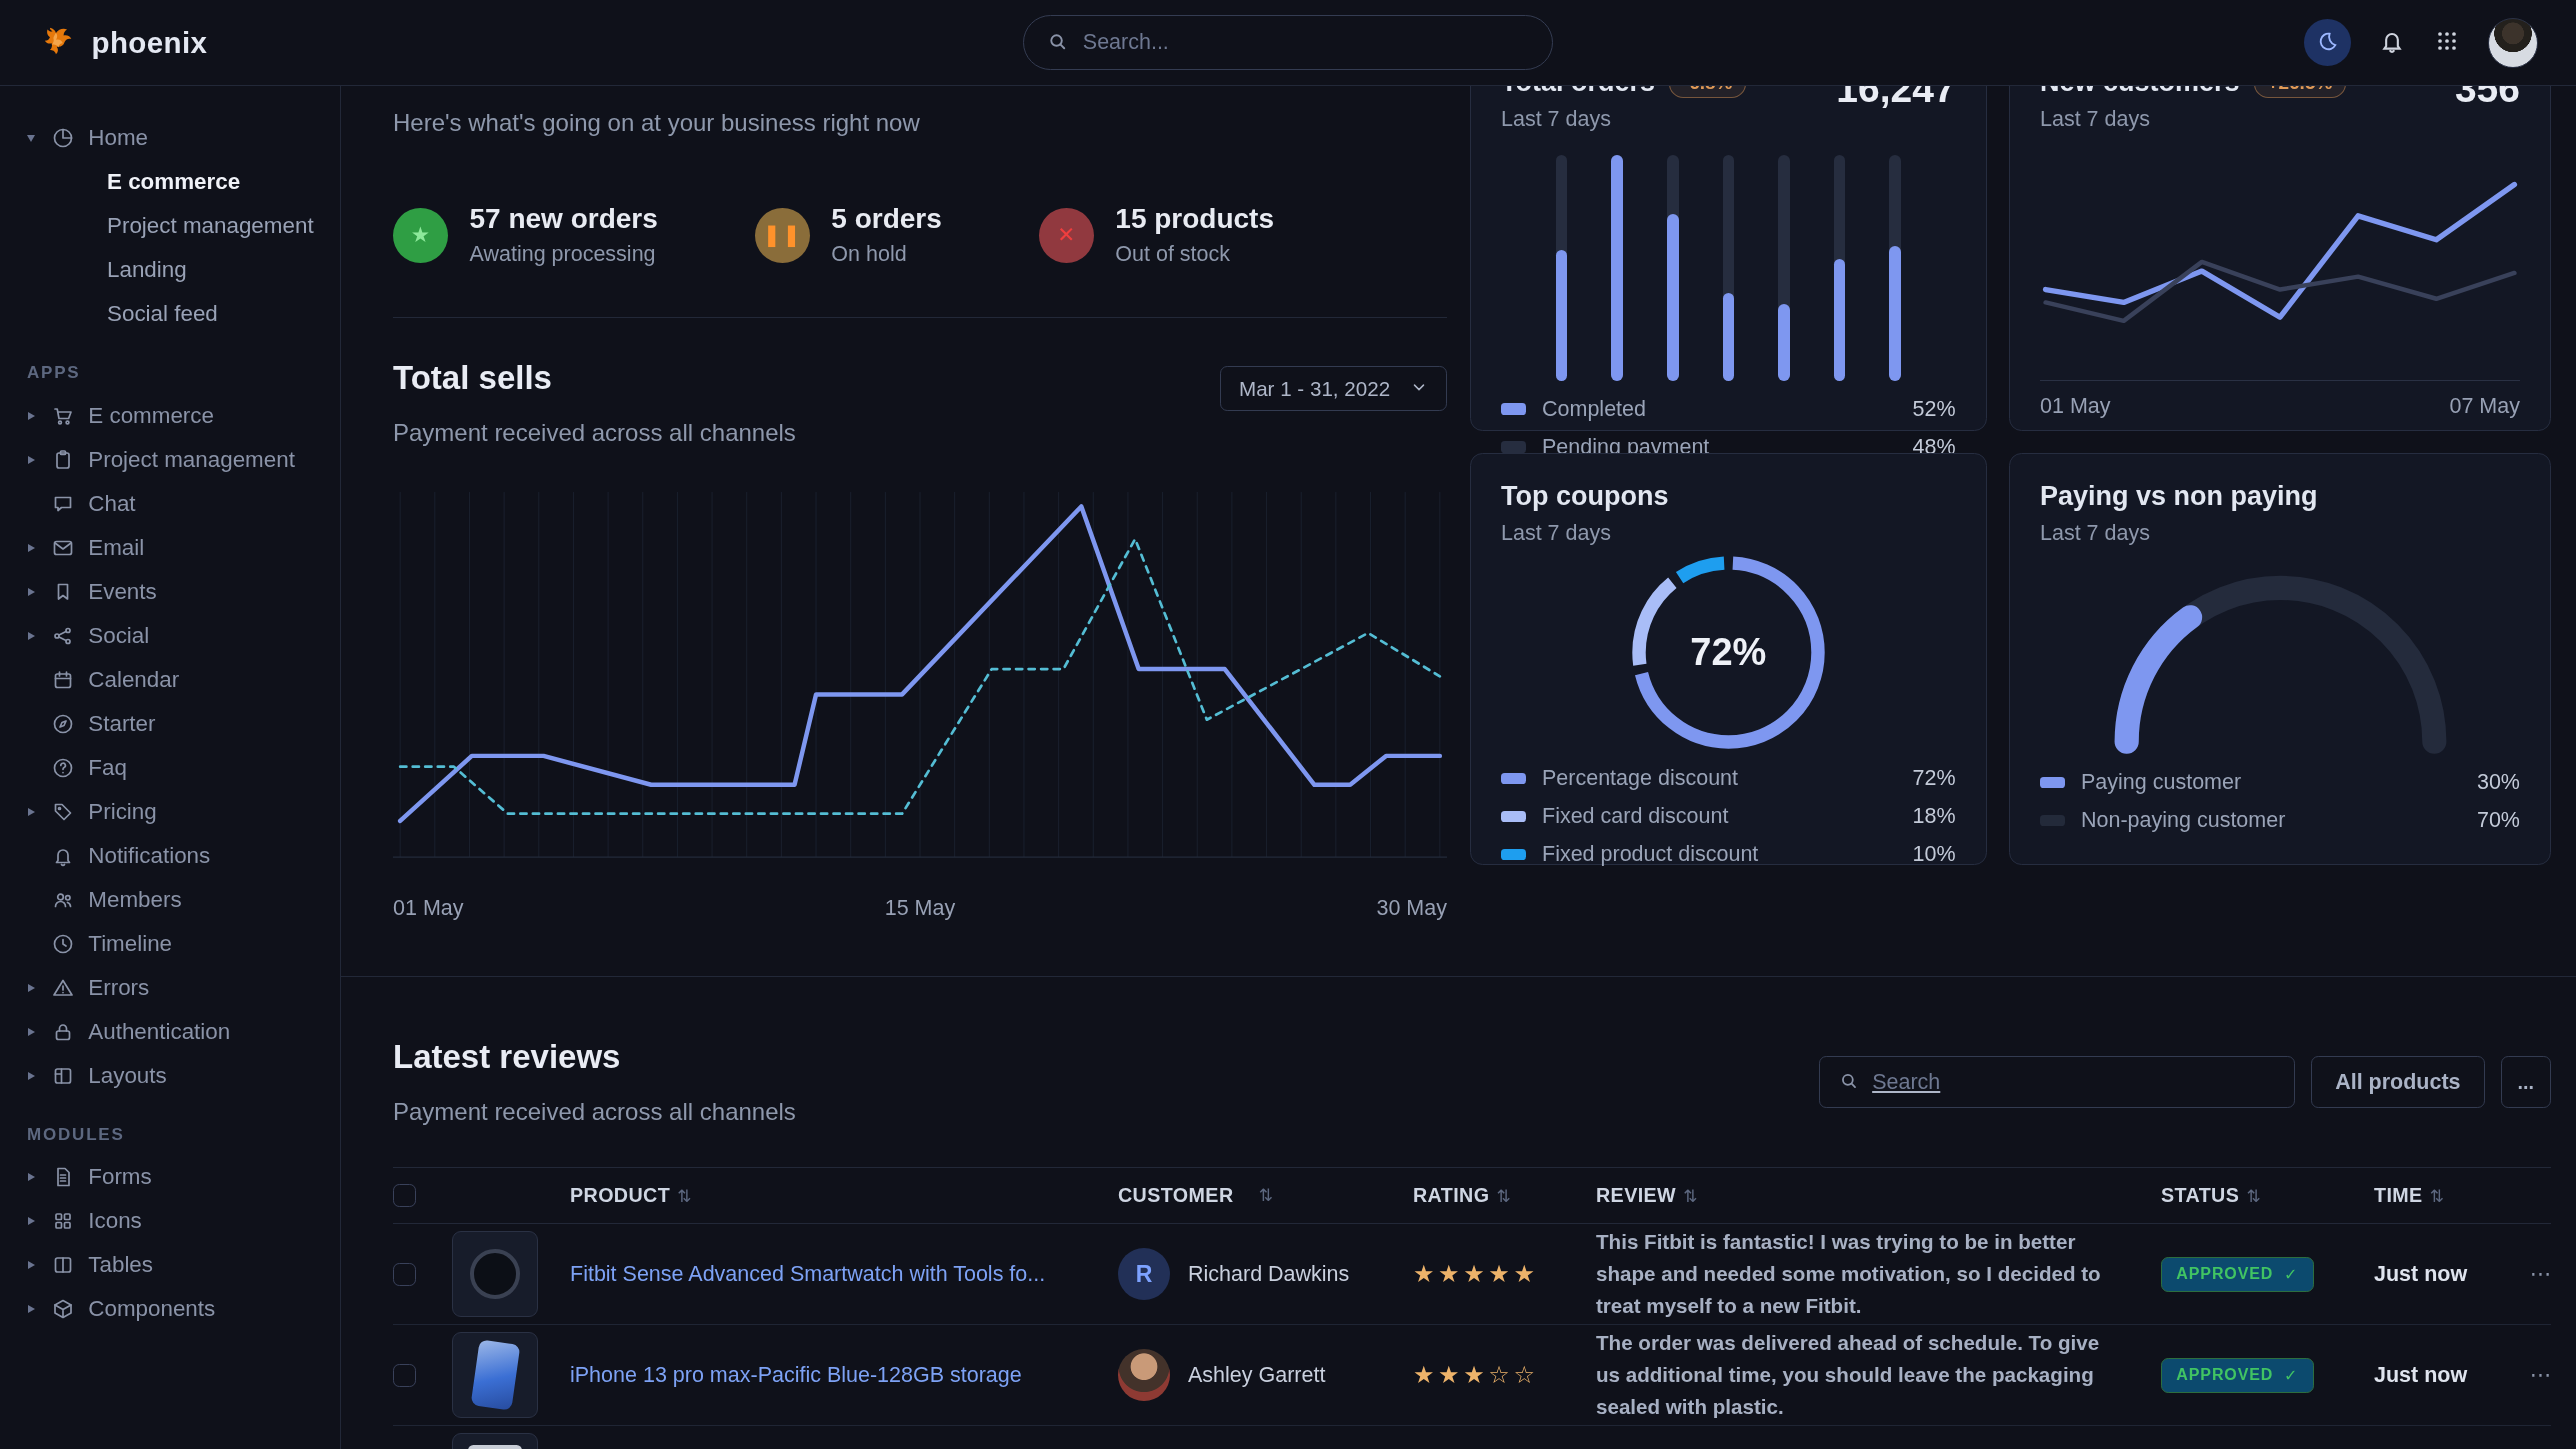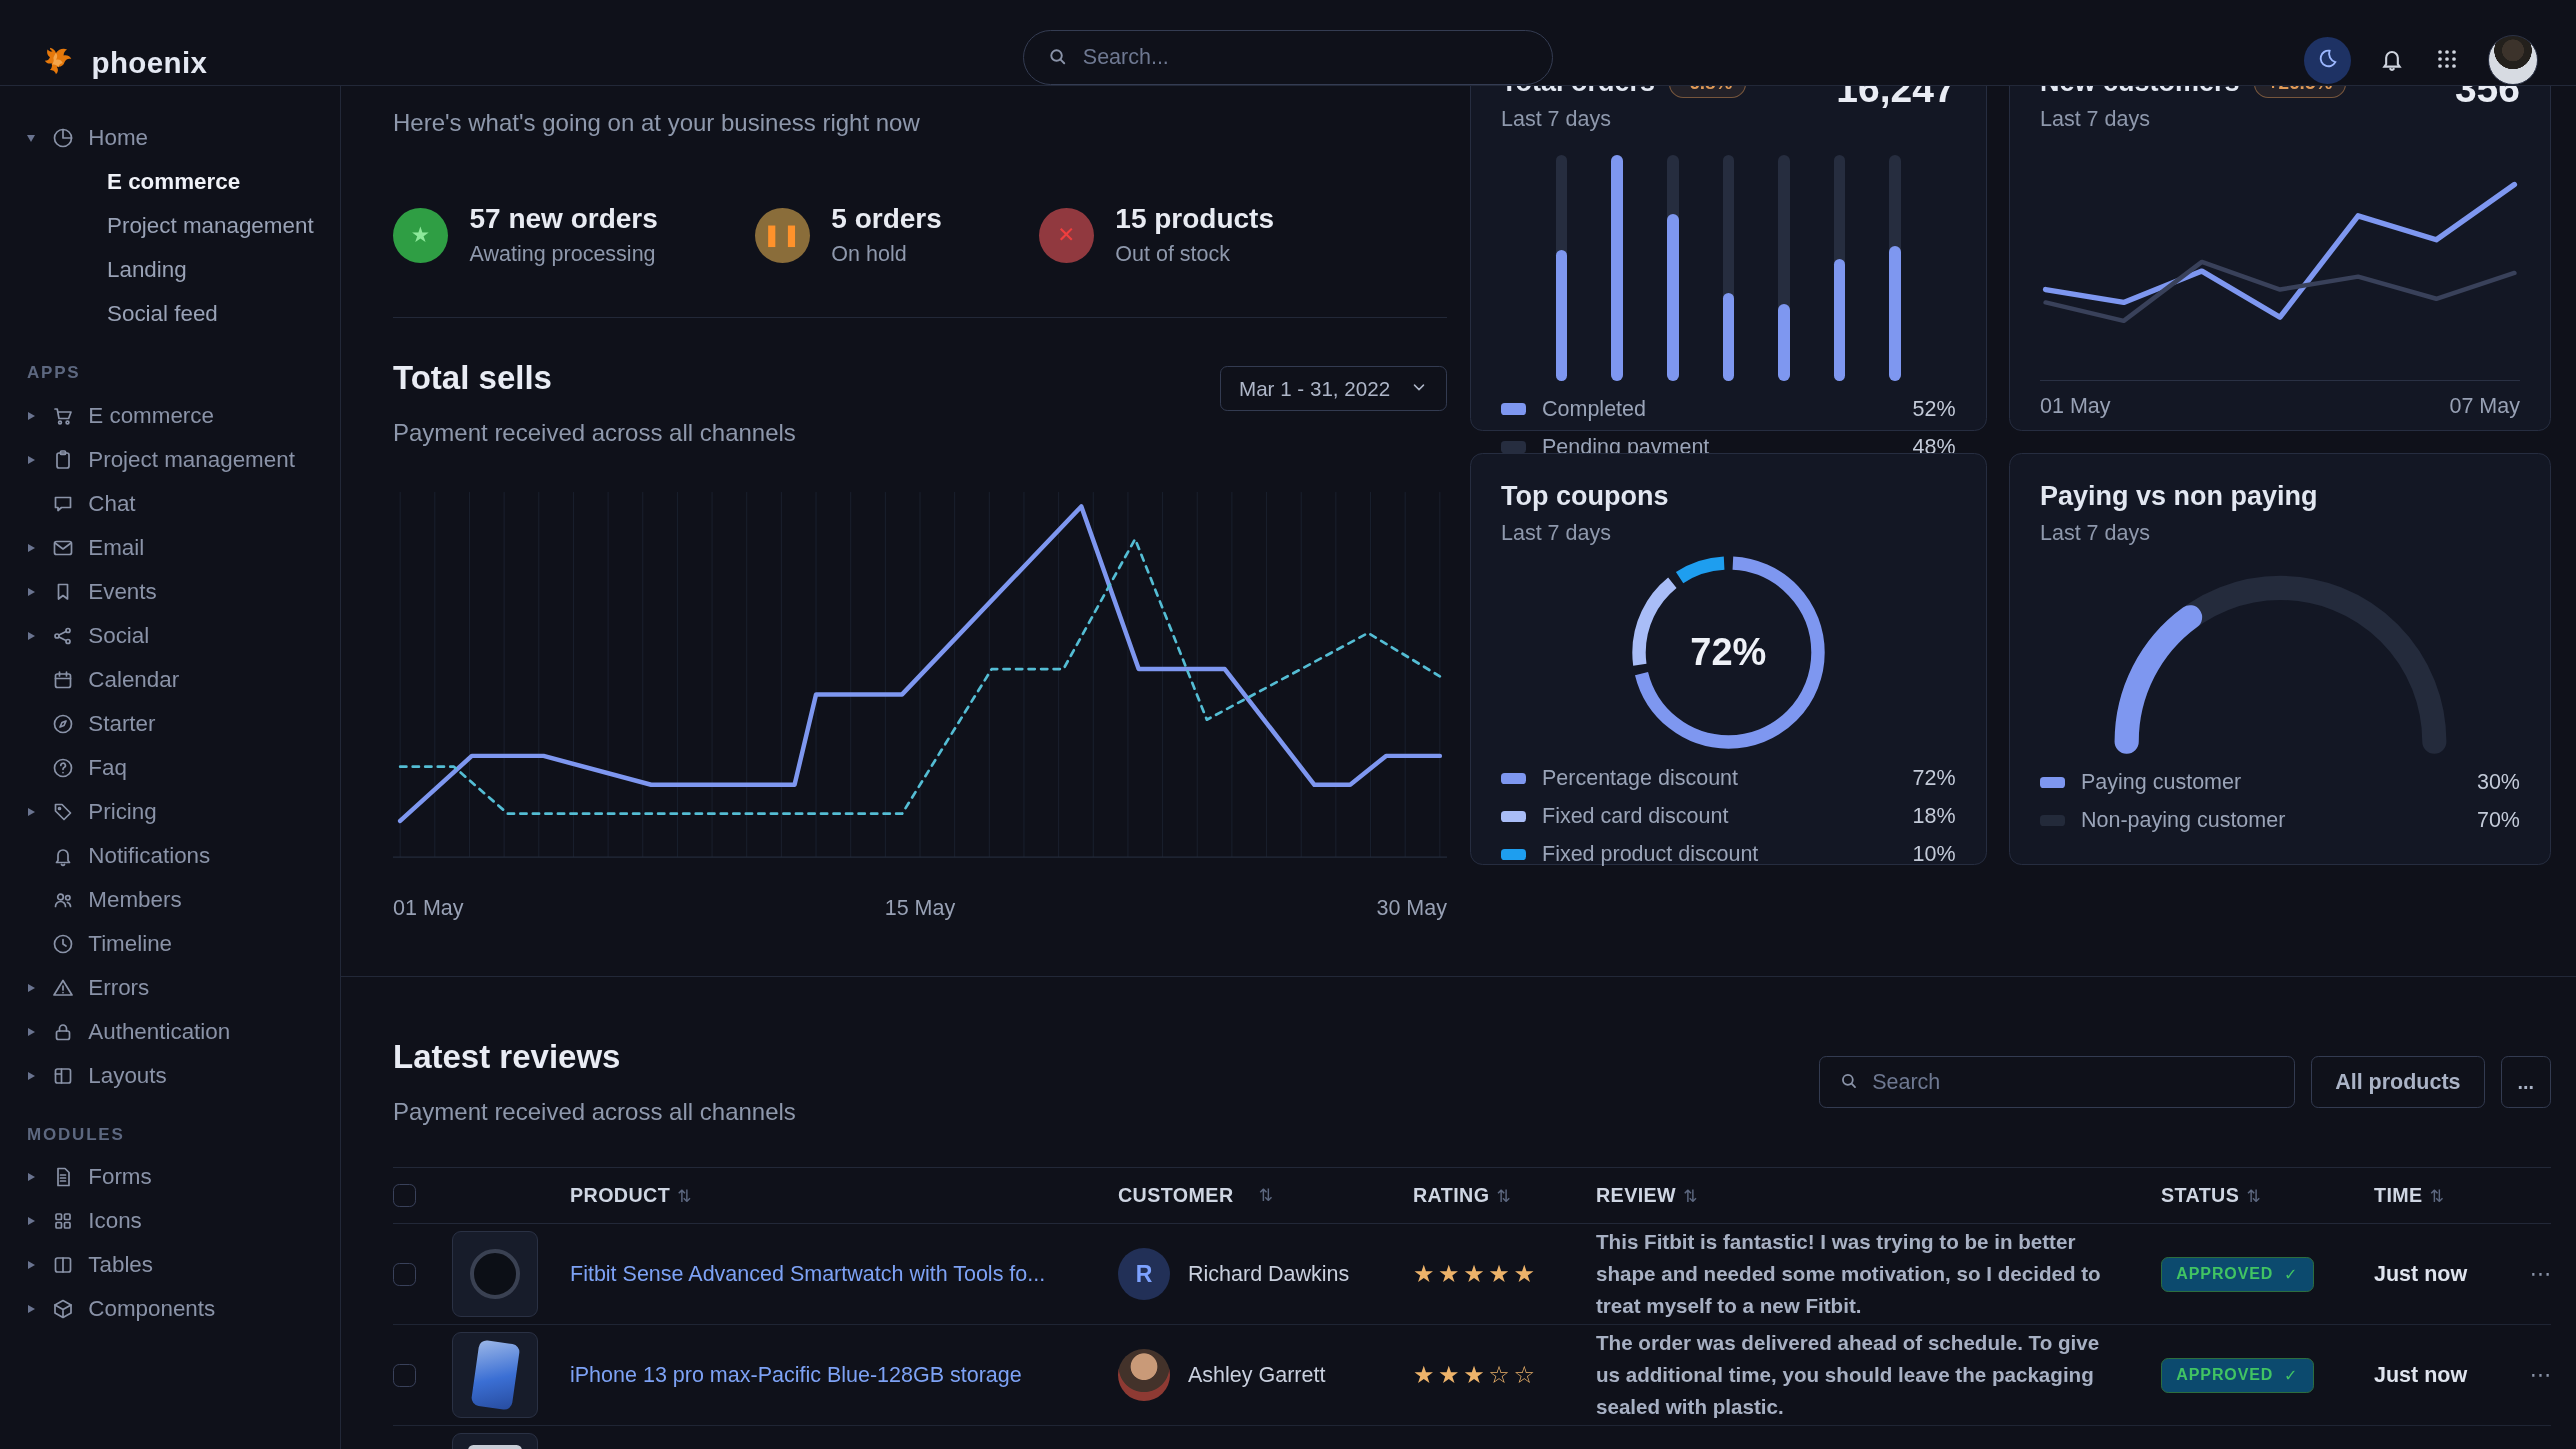--- a/index.html
+++ b/index.html
@@ -1,20 +1,20 @@
 <!DOCTYPE html>
 <html style="font-size:14.3px"><head>
 <meta charset="utf-8">
 <style>
   * { margin:0; padding:0; box-sizing:border-box; }
   html,body { width:2576px; height:1449px; overflow:hidden; background:#0f111a;
     font-family:"Liberation Sans","DejaVu Sans",sans-serif; color:#dfe3ee; }
 
   
-  .navbar{position:fixed;top:0;left:0;right:0;height:86px;display:flex;align-items:flex-end;
+  .navbar{position:fixed;top:0;left:0;right:0;height:86px;display:flex;align-items:center;
     padding:0 38px;background:#0f111a;border-bottom:0.9px solid #222838;z-index:50;}
   .logo{display:flex;align-items:center;gap:12.5px;cursor:pointer;}
   .logo-text{font-size:29.5px;font-weight:700;color:#e4e8f2;letter-spacing:0.4px;}
   .nav-search{position:absolute;left:50%;transform:translateX(-50%);width:530px;height:55px;
     border:0.9px solid #343c52;border-radius:28px;display:flex;align-items:center;padding:0 21.5px;gap:14.3px;}
   .nav-search input{flex:1;background:transparent;border:none;outline:none;color:#aeb6c8;font-size:21.5px;
     font-family:inherit;}
   .nav-search input::placeholder{color:#6e7891;}
   .nav-actions{margin-left:auto;display:flex;align-items:center;gap:27px;}
   .moon-btn{width:47px;height:47px;border-radius:50%;background:#1e3264;display:flex;align-items:center;
@@ -107,21 +107,21 @@
   .donut-center{position:absolute;font-size:38px;font-weight:600;color:#eef1f7;}
   .gauge-wrap{flex:1;display:flex;align-items:center;justify-content:center;}
 
   
   .section-divider{border-top:0.9px solid #222838;margin:55px -25px 0 -52px;}
   .reviews-head{display:flex;justify-content:space-between;align-items:center;margin-top:61px;}
   .rw-controls{display:flex;align-items:center;gap:16px;}
   .rw-search{width:476px;height:52px;border:0.9px solid #333b51;border-radius:7.2px;display:flex;
     align-items:center;padding:0 18px;gap:12.5px;}
   .rw-search svg{width:21.5px;height:21.5px;stroke:#8a93a8;fill:none;stroke-width:2;stroke-linecap:round;}
-  .rw-search input{flex:1;background:transparent;border:none;outline:none;color:#aeb6c8;font-size:21.5px;font-family:inherit;}
+  .rw-search input{flex:1;background:transparent;border:none;outline:none;color:#aeb6c8;font-size:21.5px;font-family:inherit;text-decoration:underline;}
   .rw-search input::placeholder{color:#6e7891;}
   .btn{height:52px;border:0.9px solid #333b51;border-radius:7.2px;background:transparent;color:#aab3c6;
     font-size:21.5px;font-weight:700;padding:0 23px;cursor:pointer;font-family:inherit;}
   .btn.sm{padding:0 16px;font-size:19.7px;}
   .table{margin-top:41px;}
   .thead{display:flex;align-items:center;height:57px;border-top:0.9px solid #222838;border-bottom:0.9px solid #222838;
     font-size:19.7px;font-weight:700;color:#cfd6e3;letter-spacing:0.4px;}
   .sort{color:#5d6880;font-size:17px;margin-left:7.2px;font-weight:400;}
   .trow{display:flex;align-items:center;height:101px;border-bottom:0.9px solid #1f2534;}
   .c-cb{width:59px;flex:none;}

